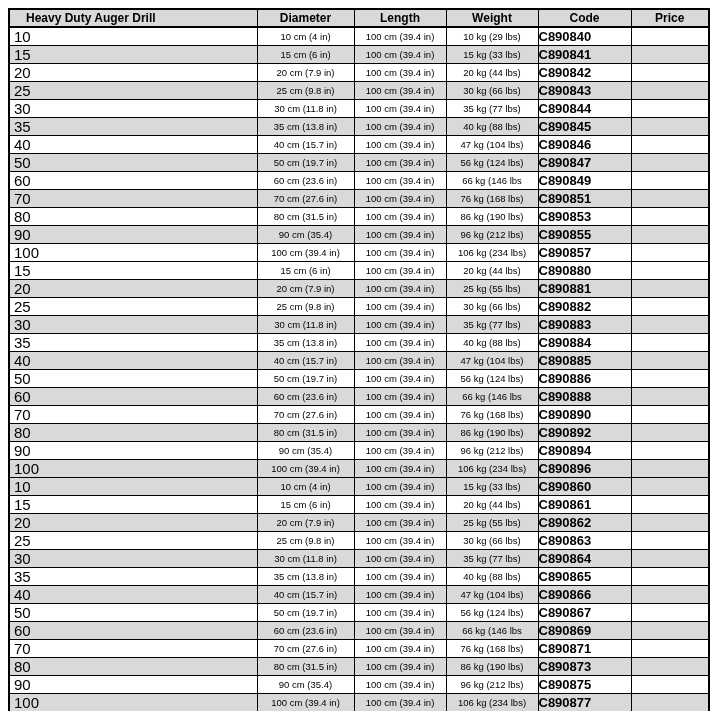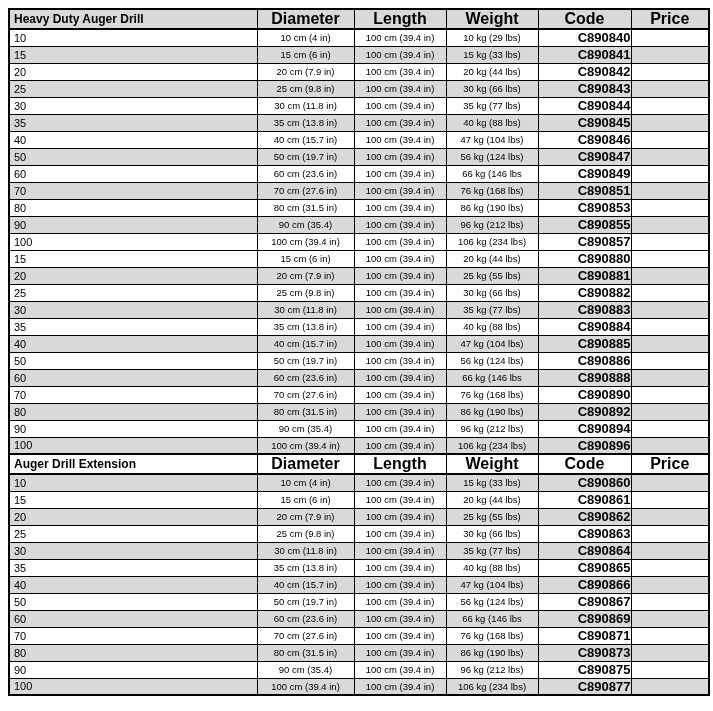--- a/index.html
+++ b/index.html
@@ -25,25 +25,25 @@
     padding: 0;
   }
   tr.header-row { height: 18px; }
   tr.data-row { height: 17px; }
   tr.header-row td {
     border-top: 2px solid #000;
     border-bottom: 2px solid #000;
     font-weight: bold;
   }
   tr.shaded td { background: #d9d9d9; }
-  .section-title { font-size: 12px; text-align: left; padding: 0 4px; font-weight: bold; }
-  .col-header   { font-size: 16px; text-align: center; font-weight: bold; }
-  .size-cell    { font-size: 11px; text-align: left; padding: 0 4px; }
+  .section-title { font-size: 12px; text-align: left; padding: 0 16px; font-weight: bold; }
+  .col-header   { font-size: 12px; text-align: center; font-weight: bold; }
+  .size-cell    { font-size: 15px; text-align: left; padding: 0 4px; }
   .measure-cell { font-size: 9.5px; text-align: center; }
-  .code-cell    { font-size: 13px; text-align: right; font-weight: bold; }
+  .code-cell    { font-size: 13px; text-align: left; font-weight: bold; }
   .price-cell   { font-size: 11px; text-align: center; }
 </style>
 </head>
 <body>
 
 <div class="page">
   <table class="price-table">
     <colgroup>
       <col style="width:248px">
       <col style="width:97px">
@@ -254,28 +254,20 @@
           <td class="price-cell"></td>
         </tr>
         <tr class="data-row shaded">
           <td class="size-cell">100</td>
           <td class="measure-cell">100 cm (39.4 in)</td>
           <td class="measure-cell">100 cm (39.4 in)</td>
           <td class="measure-cell">106 kg (234 lbs)</td>
           <td class="code-cell">C890896</td>
           <td class="price-cell"></td>
         </tr>
-        <tr class="header-row">
-          <td class="section-title">Auger Drill Extension</td>
-          <td class="col-header">Diameter</td>
-          <td class="col-header">Length</td>
-          <td class="col-header">Weight</td>
-          <td class="col-header">Code</td>
-          <td class="col-header">Price</td>
-        </tr>
         <tr class="data-row shaded">
           <td class="size-cell">10</td>
           <td class="measure-cell">10 cm (4 in)</td>
           <td class="measure-cell">100 cm (39.4 in)</td>
           <td class="measure-cell">15 kg (33 lbs)</td>
           <td class="code-cell">C890860</td>
           <td class="price-cell"></td>
         </tr>
         <tr class="data-row">
           <td class="size-cell">15</td>

